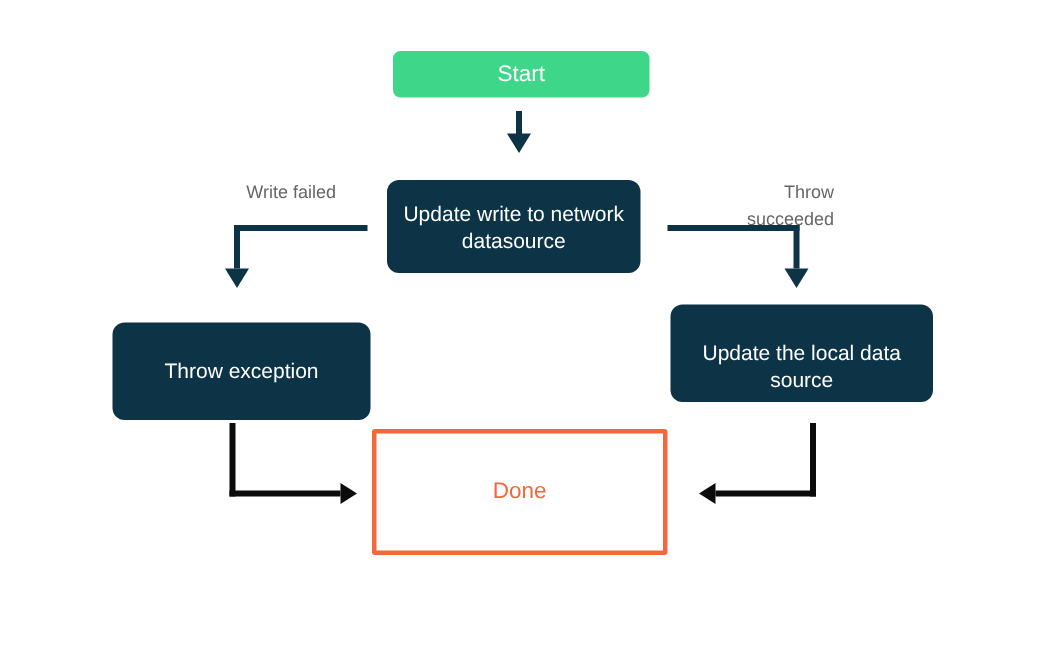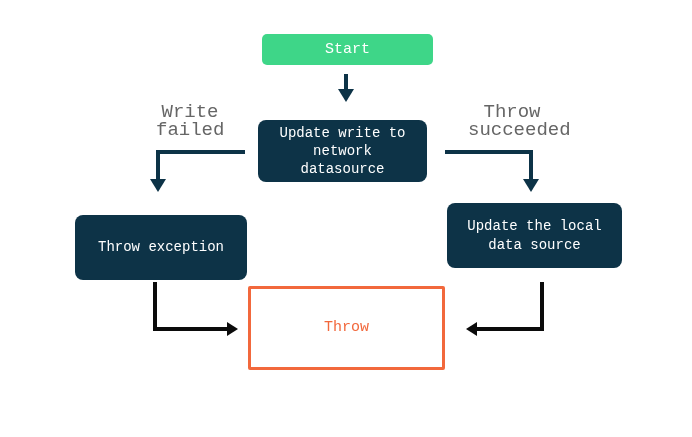--- a/index.html
+++ b/index.html
@@ -4,45 +4,44 @@
 <style>
   :root{
     --navy:#0d3347; --green:#3ed688; --orange:#f2683c;
     --gray:#666666; --black:#0b0b0b; --white:#ffffff;
   }
   html,body{margin:0;padding:0;background:#fff;}
   body{font-family:"Liberation Sans", sans-serif;}
   .canvas{
     position:relative; width:692px; height:410px; background:var(--white);
     overflow:hidden;
-    font-family:Liberation Mono, monospace;
   }
   .node{
     position:absolute; display:flex; align-items:center; justify-content:center;
     text-align:center; box-sizing:border-box; line-height:1.3;
   }
   .node-start{
     left:262px; top:34px; width:171px; height:31px;
     background:var(--green); color:#fff; border-radius:5px; font-size:15px;
   }
   .node-navy{
     background:var(--navy); color:#fff; border-radius:8px; font-size:14px;
     padding:6px 10px;
   }
   .node-attempt{ left:258px; top:120px; width:169px; height:62px; }
   .node-throw{ left:75px;  top:215px; width:172px; height:65px; }
-  .node-update{ left:447px; top:203px; width:175px; height:65px; }
+  .node-update{ left:447px; top:203px; width:175px; height:65px;align-items:flex-end; }
   .node-done{
     left:248px; top:286px; width:197px; height:84px;
     background:#fff; border:3px solid var(--orange); color:var(--orange);
     border-radius:2px; font-size:15px;
   }
   .edge-label{
-    position:absolute; text-align:center; color:var(--gray);
-    font-size:19px; line-height:18px;
+    position:absolute; text-align:right; color:var(--gray);
+    font-size:12px; line-height:18px;margin-top:16px;
   }
   .label-failed{ left:156px; top:103px; width:68px; }
   .label-succeeded{ left:468px; top:103px; width:88px; }
   .seg{ position:absolute; }
   .seg.navy{ background:var(--navy); }
   .seg.black{ background:var(--black); }
   .head{ position:absolute; width:0; height:0; }
   .head-down-navy{
     border-left:8px solid transparent; border-right:8px solid transparent;
     border-top:13px solid var(--navy);
@@ -71,21 +70,21 @@
 
   <div class="node node-navy node-throw">
     <span>Throw exception</span>
   </div>
 
   <div class="node node-navy node-update">
     <span>Update the local data source</span>
   </div>
 
   <div class="node node-done">
-    <span>Throw</span>
+    <span>Done</span>
   </div>
 
   <div class="edge-label label-failed">Write failed</div>
   <div class="edge-label label-succeeded">Throw succeeded</div>
 
   <div class="seg navy" style="left:344px;top:74px;width:4px;height:16px;"></div>
   <div class="head head-down-navy" style="left:338px;top:89px;"></div>
 
   <div class="seg navy" style="left:156px;top:150px;width:89px;height:4px;"></div>
   <div class="seg navy" style="left:156px;top:150px;width:4px;height:29px;"></div>

